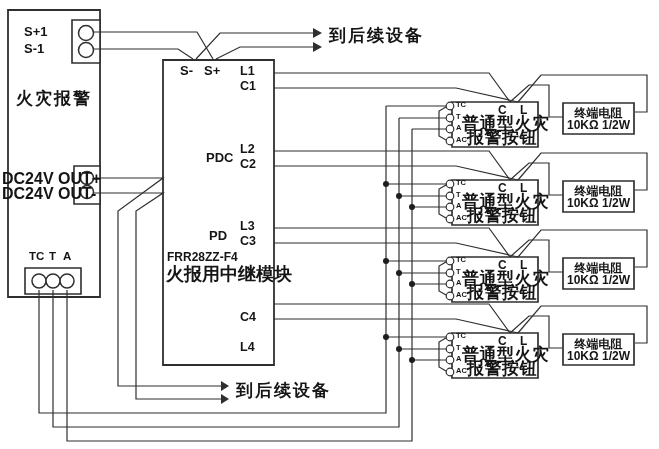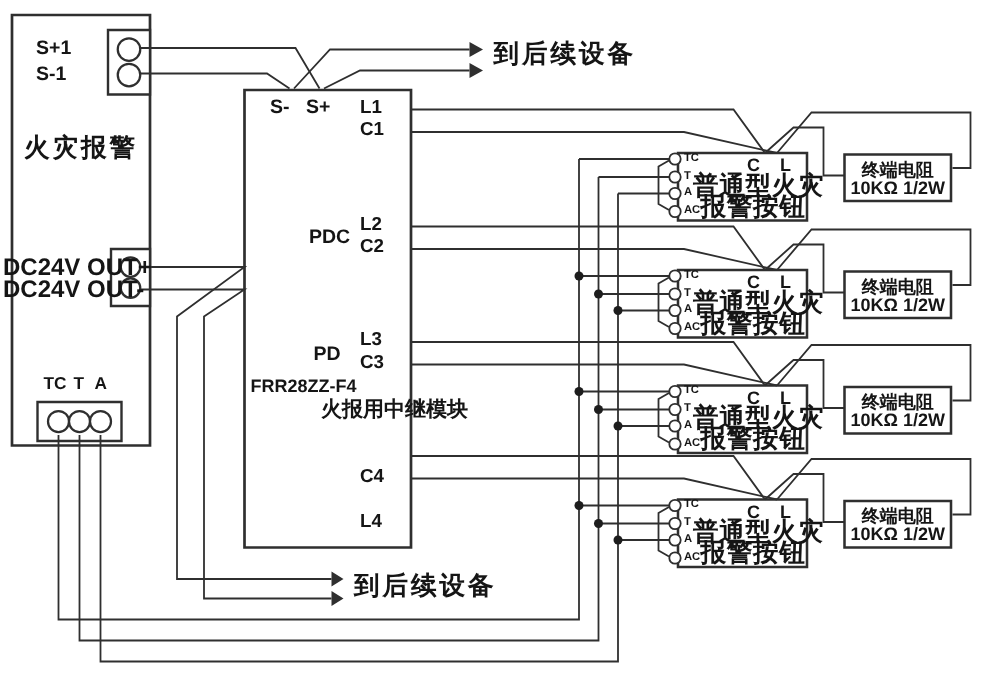--- a/index.html
+++ b/index.html
@@ -109,21 +109,21 @@
   <span class="t small" style="left:2px;top:186px;width:70px;text-align:right;">DC24V OUT-</span>
   <span class="t small" style="left:29px;top:250px;font-size:11.5px;">TC</span>
   <span class="t small" style="left:49px;top:250px;font-size:11.5px;">T</span>
   <span class="t small" style="left:63px;top:250px;font-size:11.5px;">A</span>
 
   <span class="t term" style="left:180px;top:64px;">S-</span>
   <span class="t term" style="left:204px;top:64px;">S+</span>
   <span class="t modlbl" style="left:206px;top:151px;">PDC</span>
   <span class="t modlbl" style="left:209px;top:229px;">PD</span>
   <span class="t" style="left:167px;top:251px;font-size:12px;font-weight:600;">FRR28ZZ-F4</span>
-  <span class="t" style="left:166px;top:265px;font-size:14px;font-weight:600;margin-left:48px;">火报用中继模块</span>
+  <span class="t" style="left:166px;top:265px;font-size:18px;font-weight:600;">火报用中继模块</span>
   <span class="t chan" style="left:240px;top:65px;">L1</span>
   <span class="t chan" style="left:240px;top:80px;">C1</span>
   <span class="t chan" style="left:240px;top:143px;">L2</span>
   <span class="t chan" style="left:240px;top:158px;">C2</span>
   <span class="t chan" style="left:240px;top:220px;">L3</span>
   <span class="t chan" style="left:240px;top:235px;">C3</span>
   <span class="t chan" style="left:240px;top:296px;margin-top:45px;">L4</span>
   <span class="t chan" style="left:240px;top:311px;">C4</span>
 
   <span class="t arrowtxt" style="left:329px;top:27px;">到后续设备</span>

